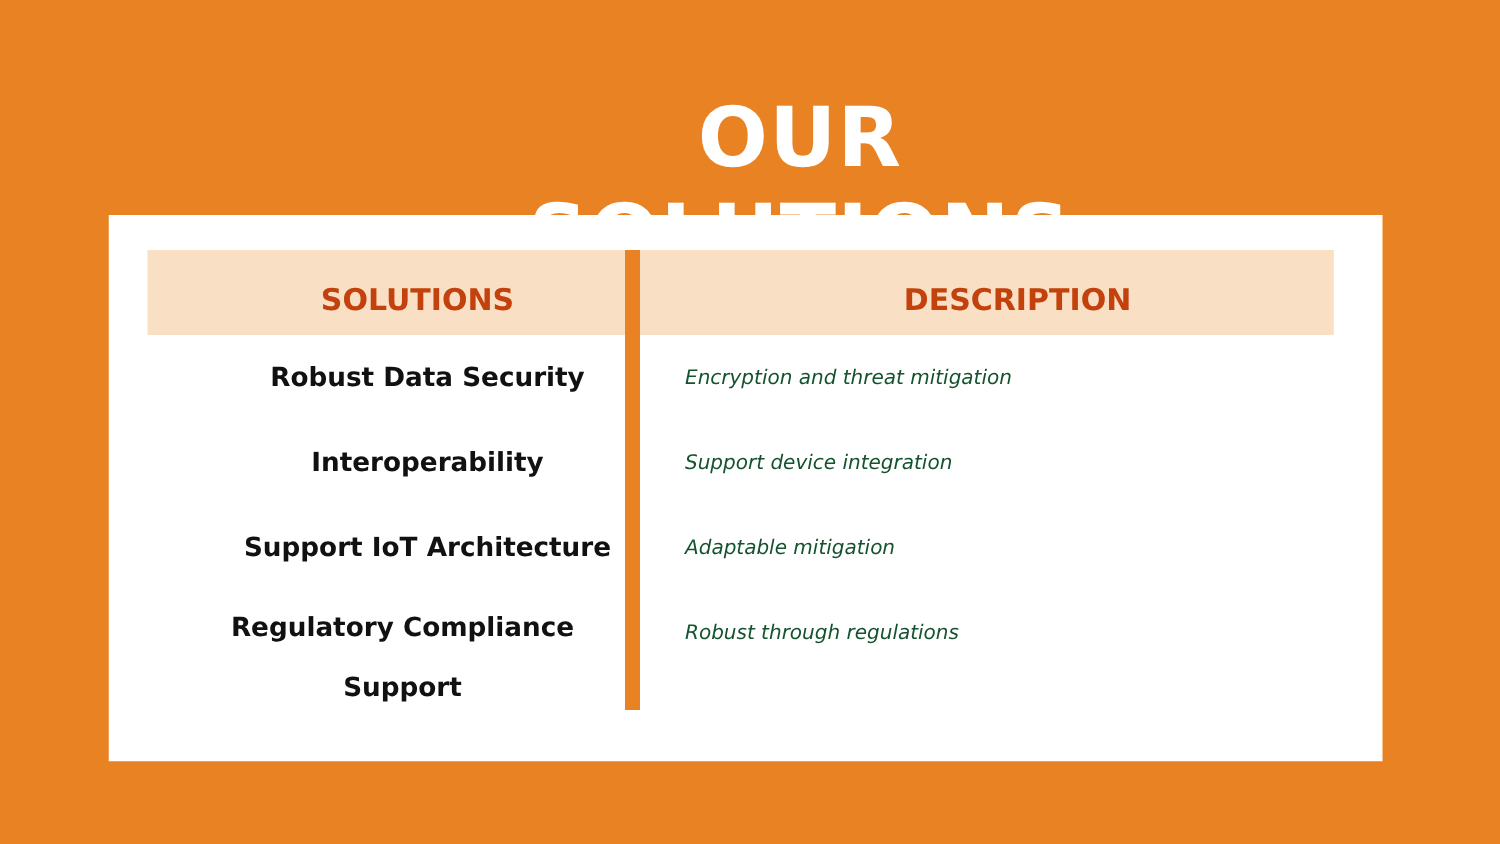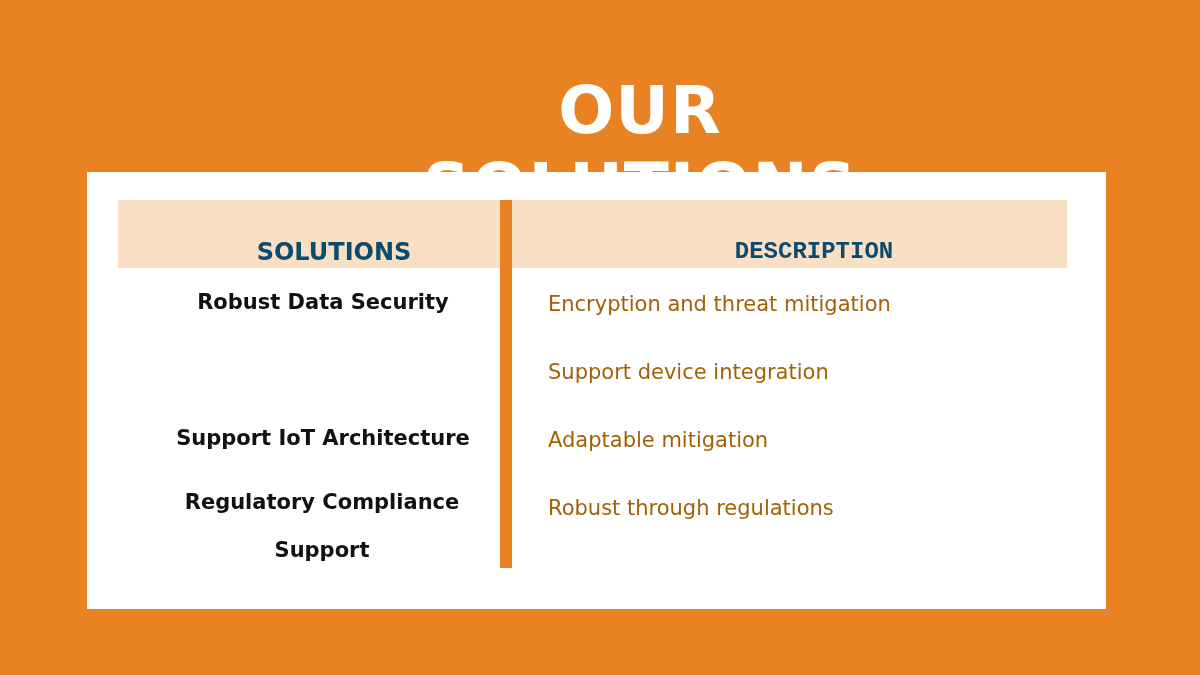--- a/index.html
+++ b/index.html
@@ -1,40 +1,41 @@
 <!DOCTYPE html>
 <html><head>
 <meta charset="utf-8">
 <style>
   html, body { margin:0; padding:0; }
   body { width:1200px; height:675px; background:#e88222; position:relative; overflow:hidden; font-family:"DejaVu Sans", sans-serif; }
   .title { position:absolute; left:340px; top:72px; width:600px; text-align:center; color:#fff; font-weight:bold; font-size:66px; letter-spacing:1px; }
   .card { position:absolute; left:87px; top:172px; width:1019px; height:437px; background:#fff; }
   .head { position:absolute; left:31px; top:28px; width:949px; height:68px; background:#f9dfc4; }
-  .h { position:absolute; top:38px; font-weight:bold; font-size:24px; color:#0c4a6e; }
+  .h { position:absolute; top:26px; font-weight:bold; font-size:24px; color:#c2410c; }
   .h1 { left:0; width:432px; text-align:center; }
-  .h2 { left:476px; width:440px; text-align:center;font-family:Liberation Mono, monospace; }
+  .h2 { left:476px; width:440px; text-align:center; }
   .divider { position:absolute; left:413px; top:28px; width:12px; height:368px; background:#e88222; }
-  .sol { position:absolute; left:51px; width:370px; text-align:center; font-weight:bold; font-size:21px; color:#111; line-height:48px; }
-  .desc { position:absolute; left:461px; font-size:21px; color:#a16207; }
+  .sol { position:absolute; left:70px; width:370px; text-align:center; font-weight:bold; font-size:21px; color:#111; line-height:48px; }
+  .desc { position:absolute; left:461px; font-size:16px; color:#14532d;font-style:italic; }
 </style>
 </head>
 <body>
 
 <div class="title">OUR SOLUTIONS</div>
 <div class="card">
   <div class="head">
     <div class="h h1">SOLUTIONS</div>
     <div class="h h2">DESCRIPTION</div>
   </div>
   <div class="divider"></div>
 
   <div class="sol" style="top:106px">Robust Data Security</div>
   <div class="desc" style="top:120px">Encryption and threat mitigation</div>
 
+  <div class="sol" style="top:174px">Interoperability</div>
   <div class="desc" style="top:188px">Support device integration</div>
 
   <div class="sol" style="top:242px">Support IoT Architecture</div>
   <div class="desc" style="top:256px">Adaptable mitigation</div>
 
   <div class="sol" style="top:306px;left:80px;width:310px">Regulatory Compliance Support</div>
   <div class="desc" style="top:324px">Robust through regulations</div>
 </div>
 
 </body></html>

